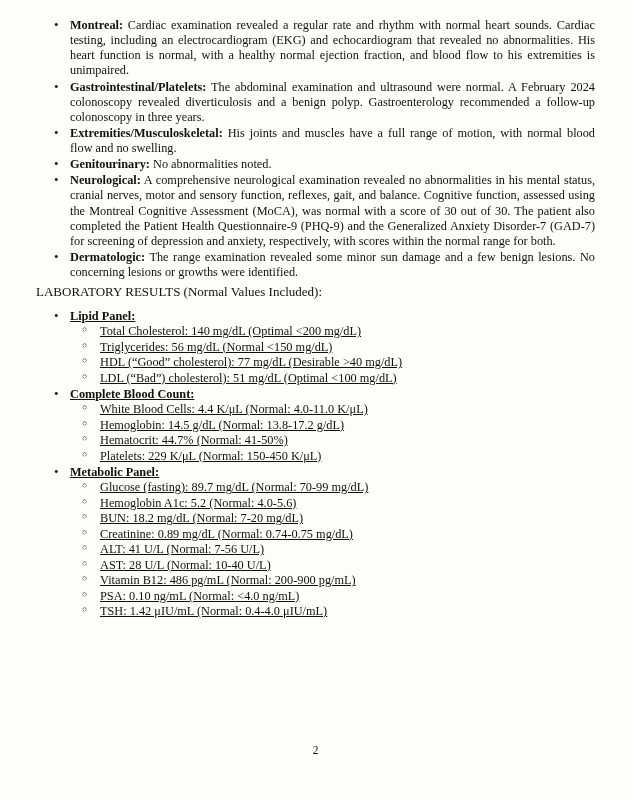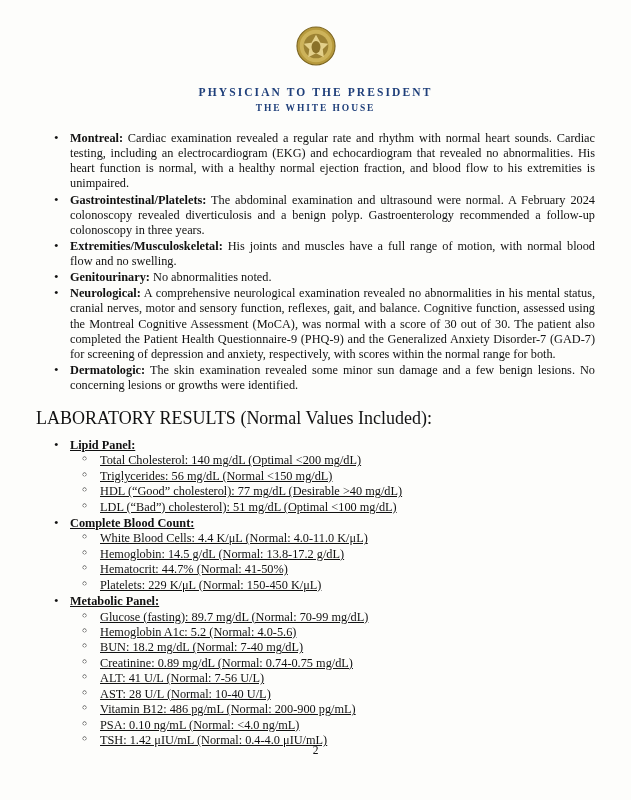--- a/index.html
+++ b/index.html
@@ -80,74 +80,62 @@
     line-height: 1.26;
   }
   ul.lvl2 > li::before {
     content: "\25CB";
     position: absolute;
     left: 12px;
     top: 0px;
     font-size: 8.5px;
   }
   .section-head {
-    margin: 14px 0 9px 0;
-    font-size: 18px;
+    margin: 4px 0 9px 0;
+    font-size: 13px;
   }
   .group {
     margin-bottom: 0px;
     text-decoration: underline;
   }
   .pagenum {
     position: absolute;
     bottom: 44px;
     left: 0;
     right: 0;
     text-align: center;
     font-size: 11.5px;
   }
 </style>
 </head>
 <body>
 
 <div class="page">
 
-  <div class="letterhead">
-    <svg class="seal" viewBox="0 0 100 100">
-      <circle cx="50" cy="50" r="34" fill="#b79a3d"></circle>
-      <circle cx="50" cy="50" r="29" fill="#cdb35a"></circle>
-      <circle cx="50" cy="50" r="22" fill="#9c8233"></circle>
-      <path d="M50 30 L58 44 L72 46 L62 56 L64 70 L50 63 L36 70 L38 56 L28 46 L42 44 Z" fill="#e3d08a"></path>
-      <ellipse cx="50" cy="52" rx="8" ry="11" fill="#8a7128"></ellipse>
-      <circle cx="50" cy="50" r="34" fill="none" stroke="#7d6622" stroke-width="2"></circle>
-    </svg>
-    <div class="lh-title">PHYSICIAN TO THE PRESIDENT</div>
-    <div class="lh-sub">THE WHITE HOUSE</div>
-  </div>
 
   <div class="body">
 
     <ul class="lvl1">
       <li>
         <span class="term">Montreal:</span><span> Cardiac examination revealed a regular rate and rhythm with normal heart sounds. Cardiac testing, including an electrocardiogram (EKG) and echocardiogram that revealed no abnormalities. His heart function is normal, with a healthy normal ejection fraction, and blood flow to his extremities is unimpaired.</span>
       </li>
       <li>
         <span class="term">Gastrointestinal/Platelets:</span><span> The abdominal examination and ultrasound were normal. A February 2024 colonoscopy revealed diverticulosis and a benign polyp. Gastroenterology recommended a follow-up colonoscopy in three years.</span>
       </li>
       <li>
         <span class="term">Extremities/Musculoskeletal:</span><span> His joints and muscles have a full range of motion, with normal blood flow and no swelling.</span>
       </li>
       <li>
         <span class="term">Genitourinary:</span><span> No abnormalities noted.</span>
       </li>
       <li>
         <span class="term">Neurological:</span><span> A comprehensive neurological examination revealed no abnormalities in his mental status, cranial nerves, motor and sensory function, reflexes, gait, and balance. Cognitive function, assessed using the Montreal Cognitive Assessment (MoCA), was normal with a score of 30 out of 30. The patient also completed the Patient Health Questionnaire-9 (PHQ-9) and the Generalized Anxiety Disorder-7 (GAD-7) for screening of depression and anxiety, respectively, with scores within the normal range for both.</span>
       </li>
       <li>
-        <span class="term">Dermatologic:</span><span> The skin examination revealed some minor sun damage and a few benign lesions. No concerning lesions or growths were identified.</span>
+        <span class="term">Dermatologic:</span><span> The range examination revealed some minor sun damage and a few benign lesions. No concerning lesions or growths were identified.</span>
       </li>
     </ul>
 
     <div class="section-head">LABORATORY RESULTS (Normal Values Included):</div>
 
     <ul class="lvl1">
       <li class="group">
         <span class="term">Lipid Panel:</span>
         <ul class="lvl2">
           <li>Total Cholesterol: 140 mg/dL (Optimal &lt;200 mg/dL)</li>
@@ -163,21 +151,21 @@
           <li>Hemoglobin: 14.5 g/dL (Normal: 13.8-17.2 g/dL)</li>
           <li>Hematocrit: 44.7% (Normal: 41-50%)</li>
           <li>Platelets: 229 K/μL (Normal: 150-450 K/μL)</li>
         </ul>
       </li>
       <li class="group">
         <span class="term">Metabolic Panel:</span>
         <ul class="lvl2">
           <li>Glucose (fasting): 89.7 mg/dL (Normal: 70-99 mg/dL)</li>
           <li>Hemoglobin A1c: 5.2 (Normal: 4.0-5.6)</li>
-          <li>BUN: 18.2 mg/dL (Normal: 7-40 mg/dL)</li>
+          <li>BUN: 18.2 mg/dL (Normal: 7-20 mg/dL)</li>
           <li>Creatinine: 0.89 mg/dL (Normal: 0.74-0.75 mg/dL)</li>
           <li>ALT: 41 U/L (Normal: 7-56 U/L)</li>
           <li>AST: 28 U/L (Normal: 10-40 U/L)</li>
           <li>Vitamin B12: 486 pg/mL (Normal: 200-900 pg/mL)</li>
           <li>PSA: 0.10 ng/mL (Normal: &lt;4.0 ng/mL)</li>
           <li>TSH: 1.42 μIU/mL (Normal: 0.4-4.0 μIU/mL)</li>
         </ul>
       </li>
     </ul>
 

